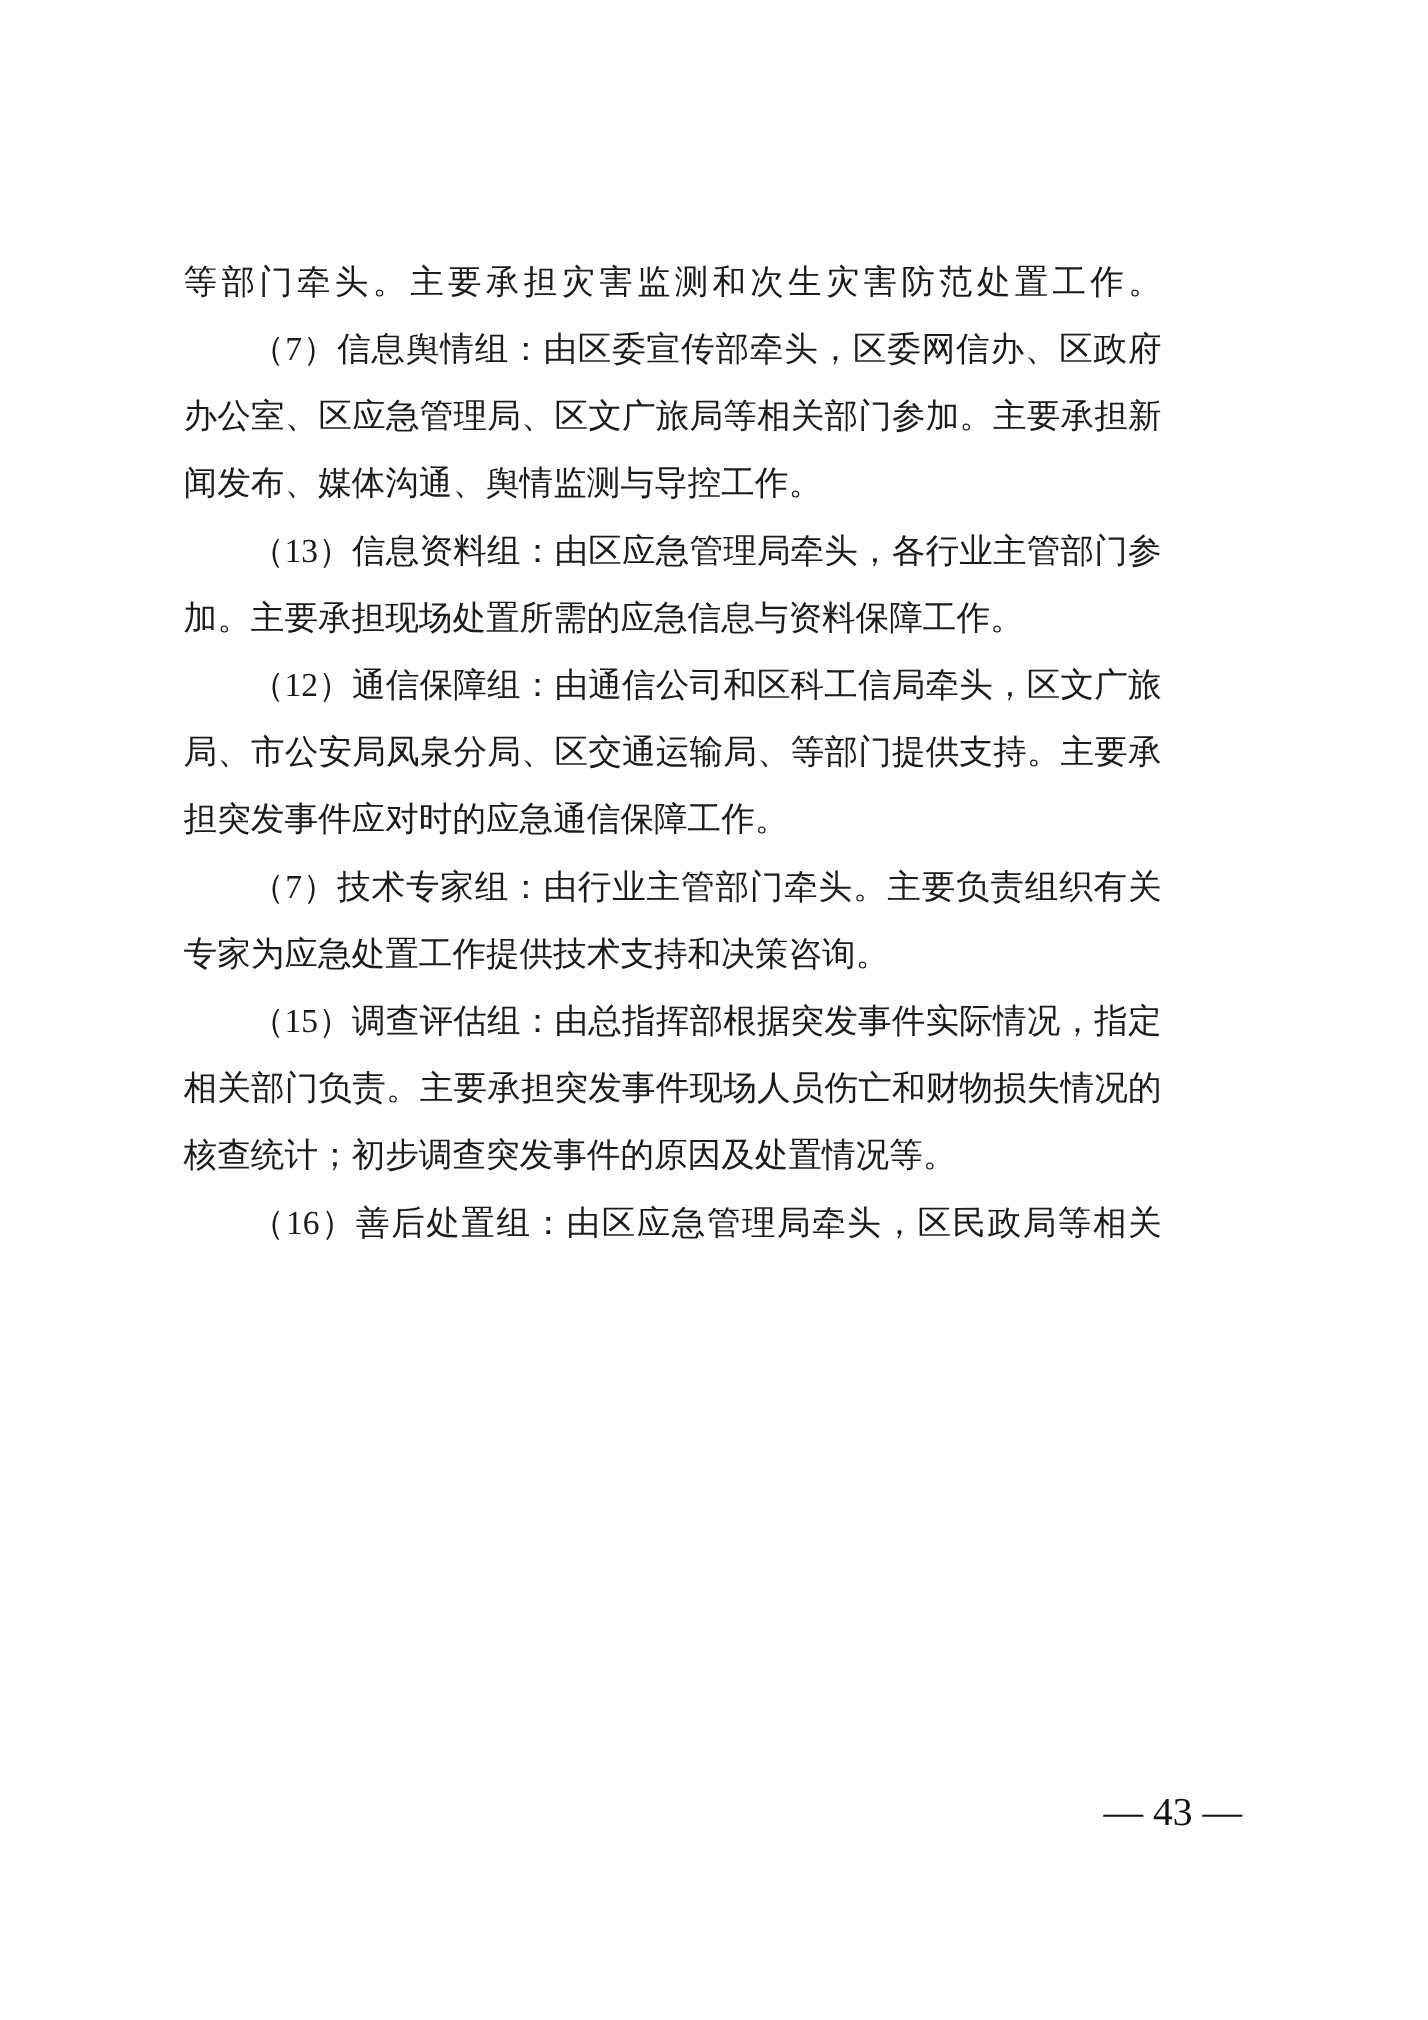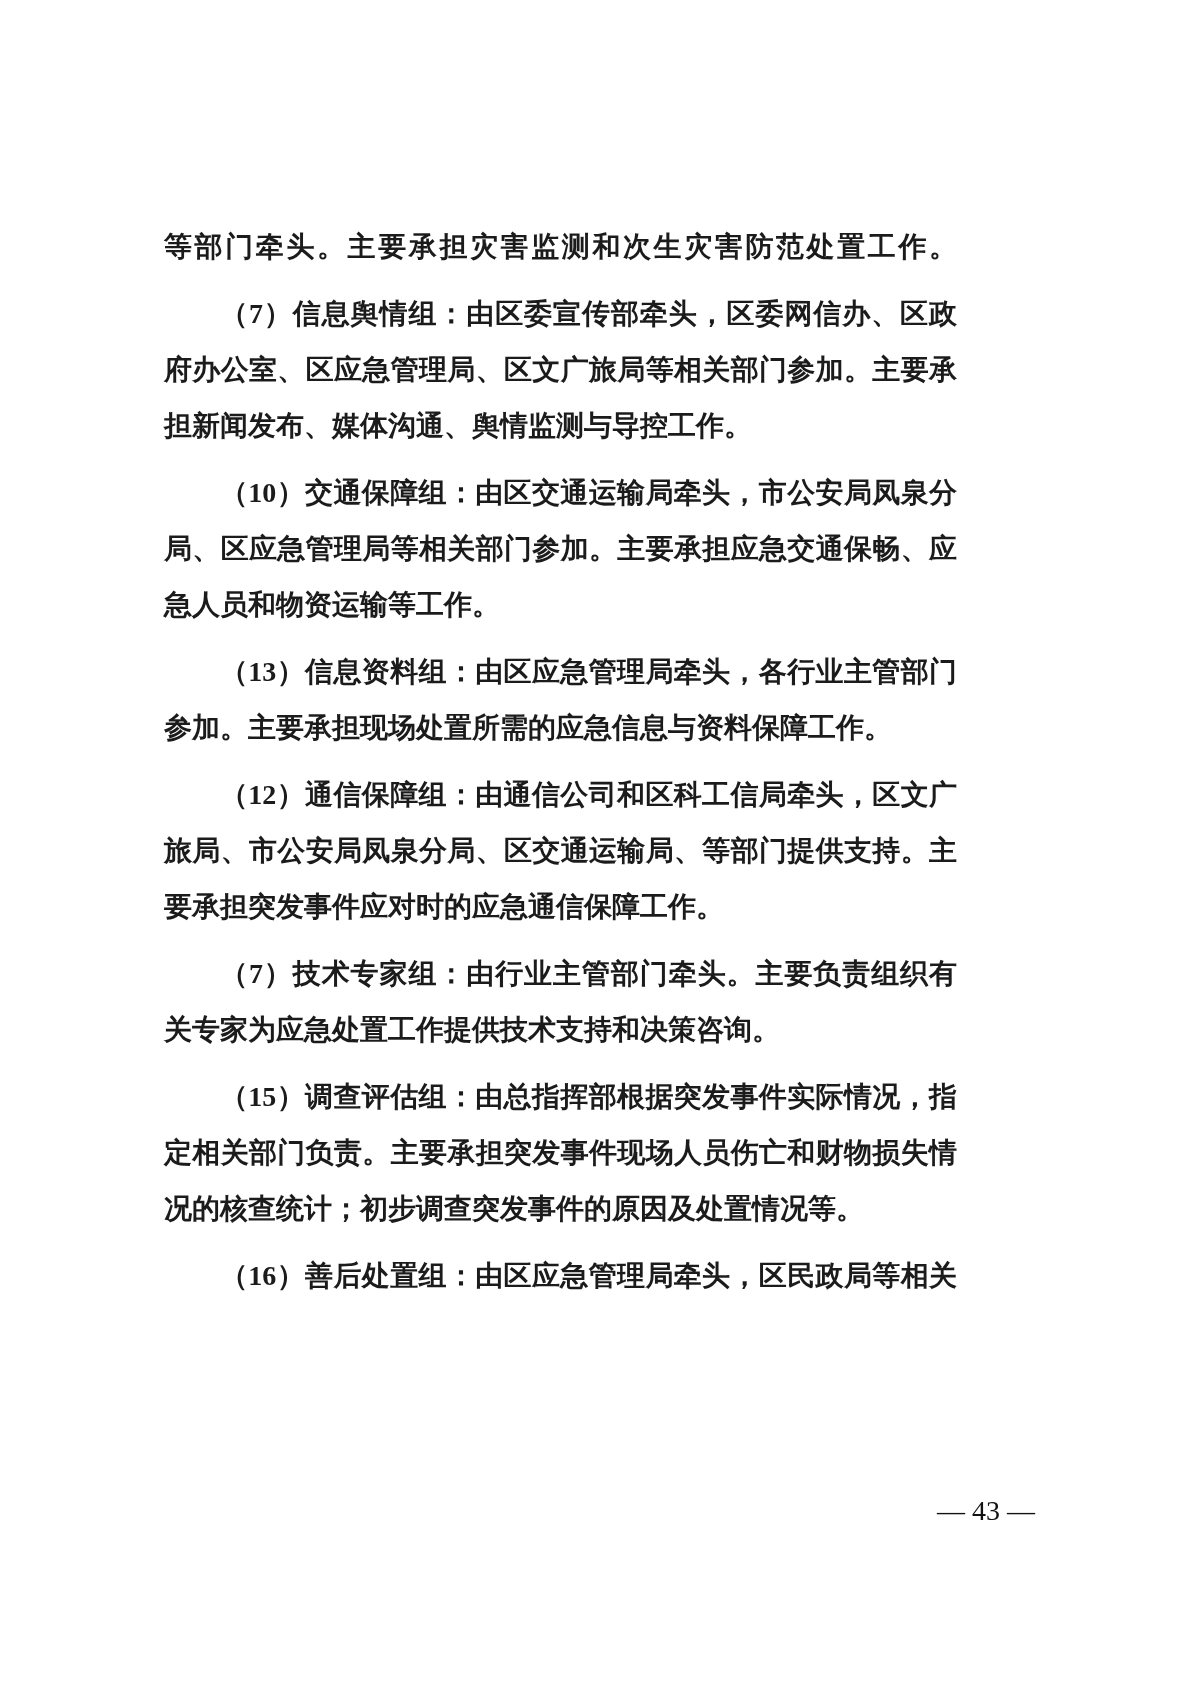--- a/index.html
+++ b/index.html
@@ -19,55 +19,54 @@
     inset: 0;
     background: #ffffff;
   }
   .text-block {
     position: absolute;
     left: 153px;
     top: 208px;
     width: 815px;
   }
   .para {
-    margin: 11px;
+    margin: 0;
     padding: 0;
     font-size: 28px;
     line-height: 56px;
     color: #1b1b1b;
     text-align: justify;
     text-justify: inter-character;
     word-break: break-all;
-    font-weight: 700;
+    font-weight: 400;
   }
   .para.indent {
     text-indent: 2em;
   }
   .para.flush {
     text-align-last: justify;
   }
   .page-number {
     position: absolute;
     top: 1494px;
     right: 155px;
-    font-size: 28px;
+    font-size: 33px;
     line-height: 34px;
     color: #111111;
     white-space: pre;
   }
 </style>
 </head>
 <body>
 
 <div class="page">
 
   <div class="text-block">
     <p class="para flush">等部门牵头。主要承担灾害监测和次生灾害防范处置工作。</p>
     <p class="para indent">（7）信息舆情组：由区委宣传部牵头，区委网信办、区政府办公室、区应急管理局、区文广旅局等相关部门参加。主要承担新闻发布、媒体沟通、舆情监测与导控工作。</p>
-    <p class="para indent">（10）交通保障组：由区交通运输局牵头，市公安局凤泉分局、区应急管理局等相关部门参加。主要承担应急交通保畅、应急人员和物资运输等工作。</p>
     <p class="para indent">（13）信息资料组：由区应急管理局牵头，各行业主管部门参加。主要承担现场处置所需的应急信息与资料保障工作。</p>
     <p class="para indent">（12）通信保障组：由通信公司和区科工信局牵头，区文广旅局、市公安局凤泉分局、区交通运输局、等部门提供支持。主要承担突发事件应对时的应急通信保障工作。</p>
     <p class="para indent">（7）技术专家组：由行业主管部门牵头。主要负责组织有关专家为应急处置工作提供技术支持和决策咨询。</p>
     <p class="para indent">（15）调查评估组：由总指挥部根据突发事件实际情况，指定相关部门负责。主要承担突发事件现场人员伤亡和财物损失情况的核查统计；初步调查突发事件的原因及处置情况等。</p>
     <p class="para indent flush">（16）善后处置组：由区应急管理局牵头，区民政局等相关</p>
   </div>
 
   <div class="page-number">— 43 —</div>
 
 </div>

